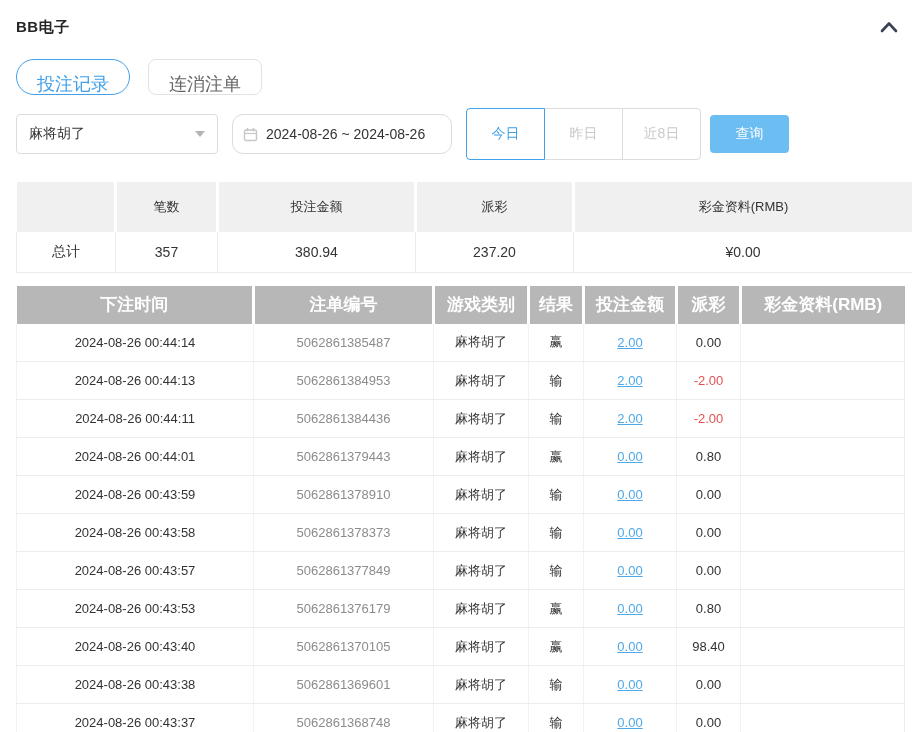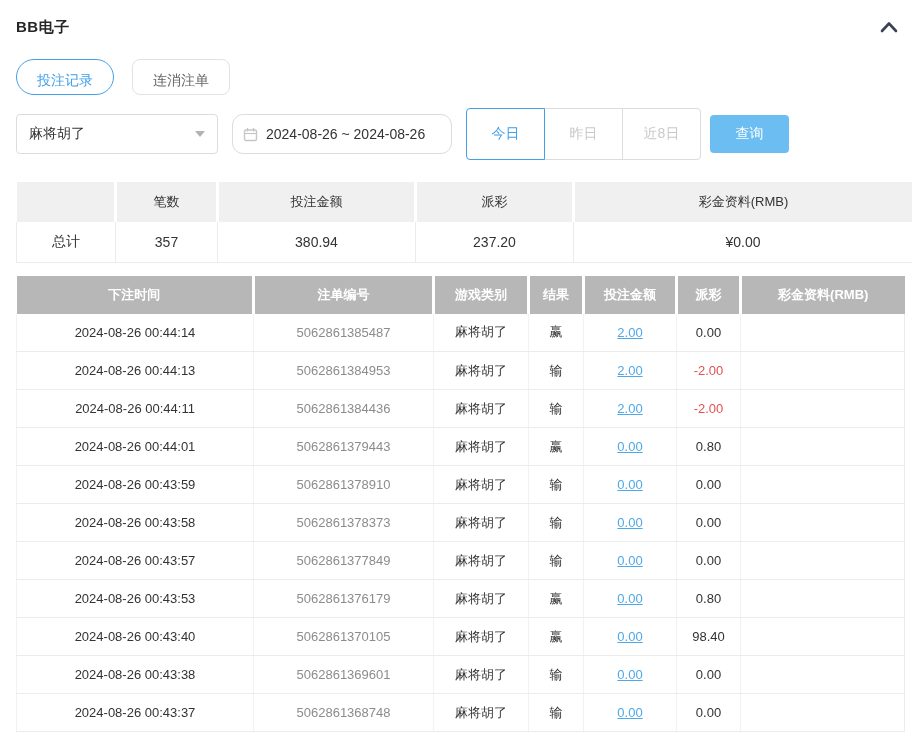--- a/index.html
+++ b/index.html
@@ -7,21 +7,21 @@
               font-family:"Liberation Sans","DejaVu Sans",sans-serif; color:#333; }
   .page { width:912px; height:732px; overflow:hidden; padding:18px 0 0 16px; }
 
   
   .panel-header { display:flex; justify-content:space-between; align-items:flex-start; padding-right:10px; }
   .panel-title { font-size:15px; font-weight:700; color:#262626; letter-spacing:.5px; }
   .collapse-btn { cursor:pointer; padding:2px 4px; line-height:0; }
 
   
   .tabs { margin-top:22px; display:flex; align-items:center; }
-  .tab { background:#fff; font-size:14px; height:36px; padding:12px 20px; cursor:pointer; }
+  .tab { background:#fff; font-size:18px; height:36px; padding:12px 20px; cursor:pointer; }
   .tab.active { border:1px solid #41a0e8; color:#3f9fe8; border-radius:18px; }
   .tab.inactive { border:1px solid #e2e2e2; color:#666; border-radius:8px; margin-left:18px; }
 
   
   .filters { margin-top:13px; display:flex; align-items:center; }
   .select-box { width:202px; height:40px; border:1px solid #dcdcdc; border-radius:4px;
                 display:flex; align-items:center; justify-content:space-between;
                 padding:0 12px; font-size:14px; cursor:pointer; }
   .caret { width:0; height:0; border-left:5px solid transparent; border-right:5px solid transparent;
            border-top:6px solid #b3b3b3; }
@@ -33,31 +33,31 @@
           color:#c9c9c9; cursor:pointer; margin-left:-1px; }
   .qbtn:first-child { margin-left:0; border-radius:4px 0 0 4px; }
   .qbtn:last-child { border-radius:0 4px 4px 0; }
   .qbtn.active { border:1px solid #41a0e8; color:#3f9fe8; position:relative; z-index:2; }
   .query-btn { width:79px; height:38px; margin-left:9px; background:#6bbdf2; border:none;
                border-radius:4px; color:#fff; font-size:14px; cursor:pointer; }
 
   
   table { border-collapse:collapse; table-layout:fixed; }
   .summary { margin-top:22px; width:896px; }
-  .summary th { background:#f0f0f0; height:40px; font-weight:400; font-size:13px; color:#333;
+  .summary th { background:#f0f0f0; height:50px; font-weight:400; font-size:13px; color:#333;
                 text-align:center; border-right:3px solid #fff; }
   .summary th:last-child { border-right:none; }
   .summary td { height:40px; font-size:14px; color:#333; text-align:center;
                 border-bottom:1px solid #ebebeb; border-right:1px solid #ebebeb; }
   .summary td:first-child { border-left:1px solid #ebebeb; }
   .summary td:last-child { border-right:none; }
 
   
   .records { margin-top:13px; width:889px; }
-  .records th { background:#b7b7b7; color:#fff; font-weight:700; font-size:13px; height:38px;
+  .records th { background:#b7b7b7; color:#fff; font-weight:700; font-size:17px; height:38px;
                 text-align:center; border-right:3px solid #fff; }
   .records th:last-child { border-right:none; }
   .records td { height:38px; font-size:13px; text-align:center; color:#333;
                 border-bottom:1px solid #ececec; border-right:1px solid #f2f2f2; }
   .records td:first-child { border-left:1px solid #f2f2f2; }
   .records td:last-child { border-right:1px solid #ececec; }
   .records td.order-no { color:#8c8c8c; }
   .bet-link { color:#4fa8e8; text-decoration:underline; cursor:pointer; }
   .records td.neg { color:#e25252; }
 </style>

